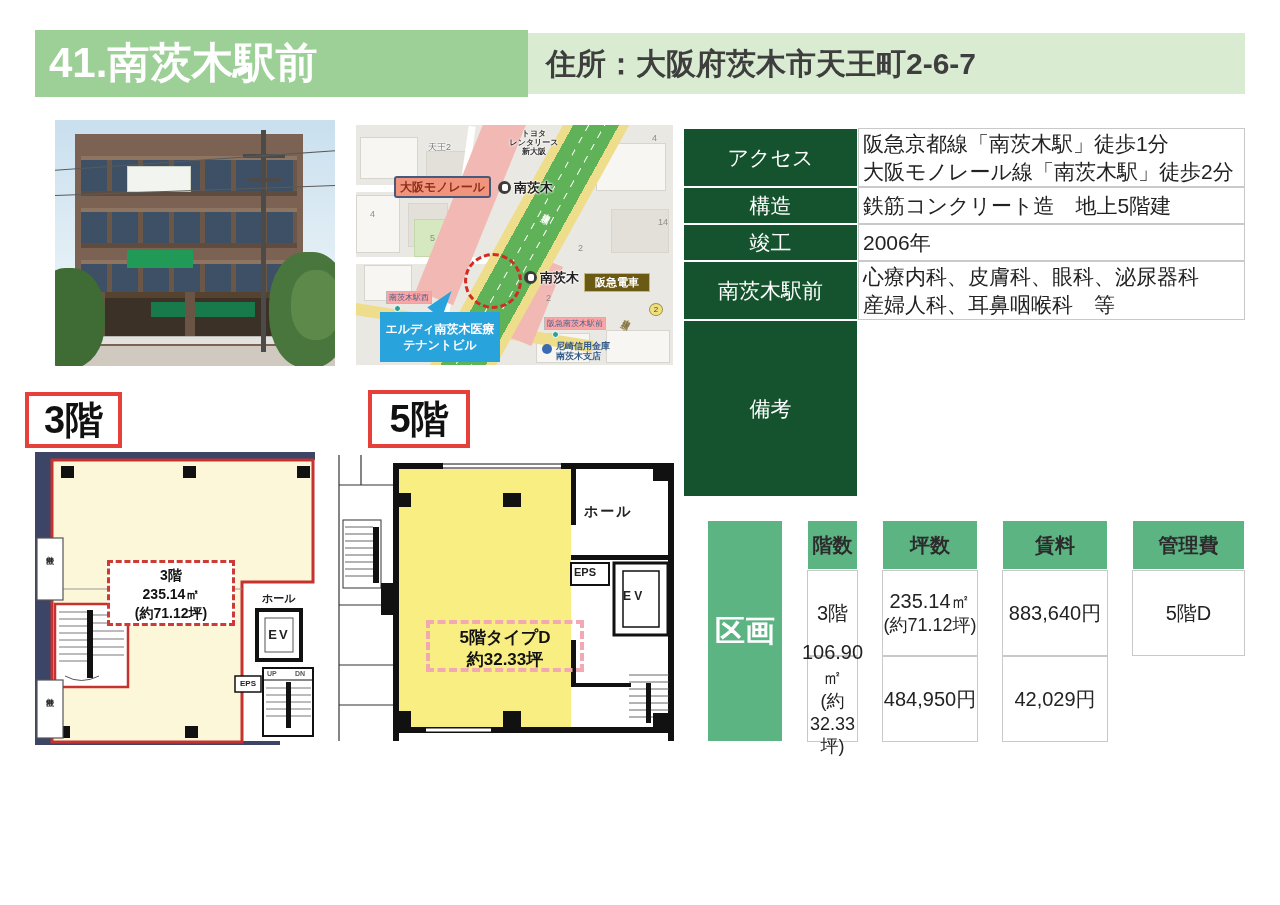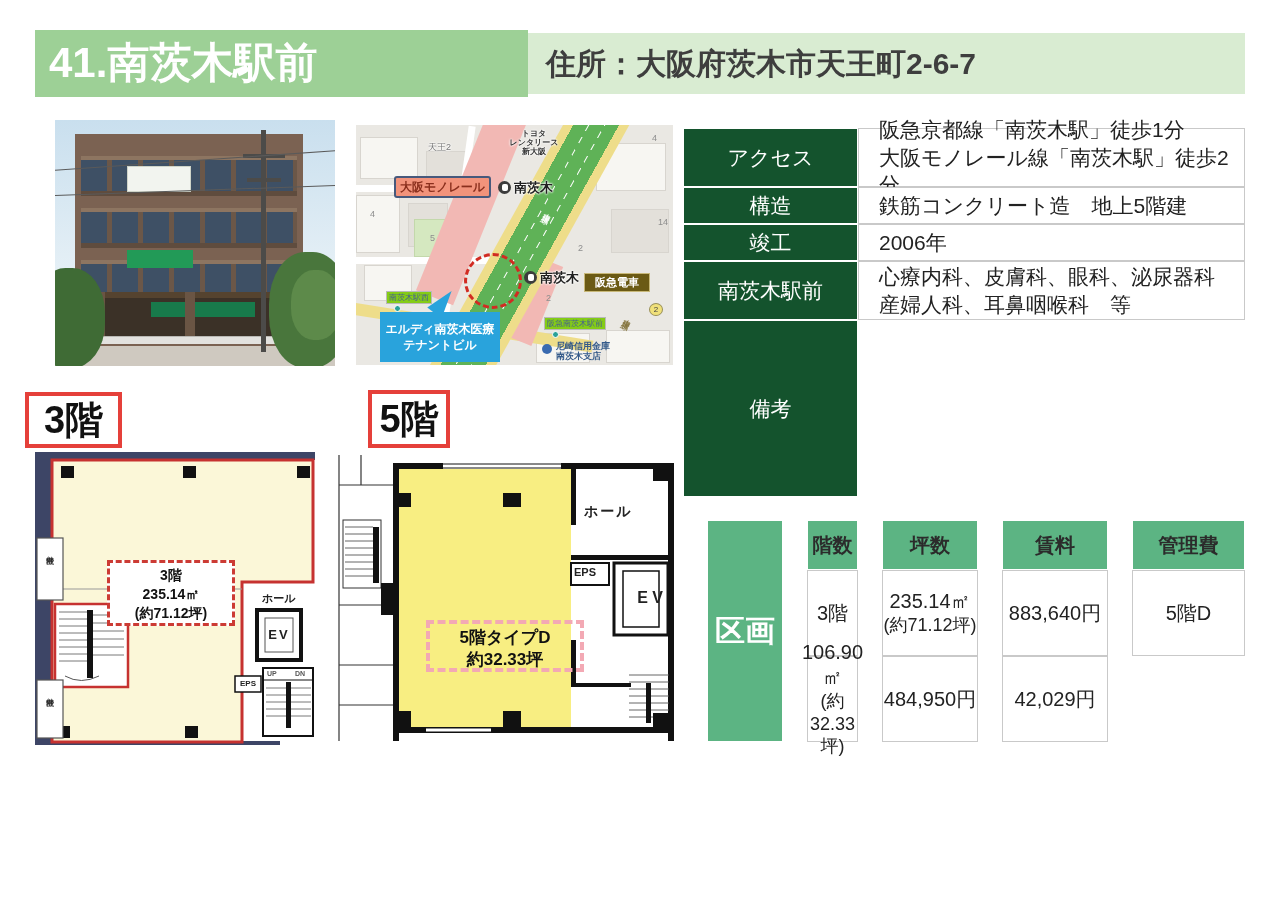--- a/index.html
+++ b/index.html
@@ -52,21 +52,21 @@
   .ringroad-txt { position:absolute; writing-mode:vertical-rl; font-size:8px; color:#fff; letter-spacing:1px; transform:rotate(29deg); }
   .map-halo { text-shadow:0 0 2px #fff,0 0 2px #fff,0 0 3px #fff; }
   .sta-ic { position:absolute; width:13px; height:13px; background:#3c3c3c; border-radius:50%; }
   .sta-ic::after { content:""; position:absolute; left:3.5px; top:2.5px; width:6px; height:7px; background:#fff; border-radius:2px; }
   .sta-name { position:absolute; font-size:13px; font-weight:700; color:#222; }
   .monorail-badge { position:absolute; left:38px; top:51px; width:97px; height:22px; background:#f2937b;
                     border:2px solid #47597c; border-radius:3px; color:#8a2f1d; font-size:12px; font-weight:700;
                     text-align:center; line-height:18px; }
   .hankyu-badge { position:absolute; left:228px; top:148px; width:66px; height:19px; background:#6b5a14;
                   border:1px solid #c8b878; color:#fff; font-size:11px; font-weight:700; text-align:center; line-height:17px; }
-  .small-label { position:absolute; background:#84cc16; border:1px solid #b9b9b9; color:#47618f;
+  .small-label { position:absolute; background:#fca5a5; border:1px solid #b9b9b9; color:#47618f;
                  font-size:8px; padding:0 2px; line-height:11px; }
   .bank-label { position:absolute; color:#345a8a; font-size:9px; font-weight:700; line-height:10px; }
   .bank-ic { position:absolute; width:10px; height:10px; border-radius:50%; background:#3a6bb0; }
   .callout { position:absolute; left:24px; top:187px; width:120px; height:50px; background:#29a3dc;
              color:#fff; font-size:12px; font-weight:700; text-align:center; line-height:16px; padding-top:9px; }
   .callout-tri { position:absolute; left:78px; top:163px; width:0; height:0;
                  border-left:9px solid transparent; border-right:9px solid transparent;
                  border-bottom:28px solid #29a3dc; transform:rotate(38deg); }
   .circle-mark { position:absolute; left:108px; top:128px; width:58px; height:56px; border:3px dashed #d12b22; border-radius:50%; }
   .mapnum { position:absolute; color:#8d8d8d; font-size:9px; }
@@ -76,28 +76,28 @@
   .toyota { position:absolute; left:138px; top:4px; width:80px; font-size:8px; font-weight:700; color:#333;
             text-align:center; line-height:9px; }
   .tenno { position:absolute; left:72px; top:16px; font-size:9px; color:#777; }
 
   
   .info-table { left:683px; top:128px; width:562px; display:grid; grid-template-columns:175px 387px;
                 grid-template-rows:59px 37px 37px 59px 177px; }
   .ilabel { background:#14532d; color:#fff; font-size:21px; display:flex; align-items:center; justify-content:center;
             border:1px solid #fff; }
   .ivalue { background:#fff; color:#222; font-size:21px; display:flex; flex-direction:column; justify-content:center;
-            padding-left:20px; border:1px solid #c9c9c9; line-height:1.32; }
+            padding-left:4px; border:1px solid #c9c9c9; line-height:1.32; }
   .ivalue.top { justify-content:flex-start; padding-top:5px; }
 
   
   .fbadge { background:#fff; border:4px solid #e5403a; color:#111; font-weight:700; font-size:38px;
             display:flex; align-items:center; justify-content:center; }
   .badge3 { left:25px; top:392px; width:97px; height:56px; }
-  .badge5 { left:368px; top:390px; width:82px; height:58px; }
+  .badge5 { left:368px; top:390px; width:102px; height:58px; }
 
   
   .plan3 { left:35px; top:452px; width:280px; height:293px; }
   .plan5 { left:331px; top:455px; width:349px; height:286px; }
   .ann3 { position:absolute; left:72px; top:108px; width:128px; height:66px; background:#fff;
           border:3px dashed #cc3b34; color:#111; font-weight:700; text-align:center;
           font-size:14px; line-height:19px; padding-top:3px; }
   .ann5 { position:absolute; left:95px; top:165px; width:158px; height:52px;
           border:4px dashed #f3a9b4; color:#111; font-weight:700; text-align:center;
           font-size:17px; line-height:22px; padding-top:3px; }
@@ -343,21 +343,21 @@
     <rect x="172" y="256" width="18" height="16" fill="#111"></rect>
     <rect x="322" y="14" width="16" height="12" fill="#111"></rect>
     <rect x="322" y="258" width="16" height="14" fill="#111"></rect>
   </svg>
   <div class="ann5">
     <div>5階タイプD</div>
     <div>約32.33坪</div>
   </div>
   <div class="plan-lbl" style="left:253px;top:48px;font-size:14px;letter-spacing:2px">ホール</div>
   <div class="plan-lbl" style="left:243px;top:111px;font-size:11px">EPS</div>
-  <div class="plan-lbl" style="left:292px;top:134px;width:40px;text-align:right;font-size:16px">E V</div>
+  <div class="plan-lbl" style="left:292px;top:134px;width:40px;text-align:left;font-size:12px">E V</div>
 </div>
 
 <div class="abs price-table">
   <div class="pc p-section">区画</div>
   <div class="pc p-head">階数</div>
   <div class="pc p-head">坪数</div>
   <div class="pc p-head">賃料</div>
   <div class="pc p-head">管理費</div>
 
   <div class="pc p-cell">3階</div>

